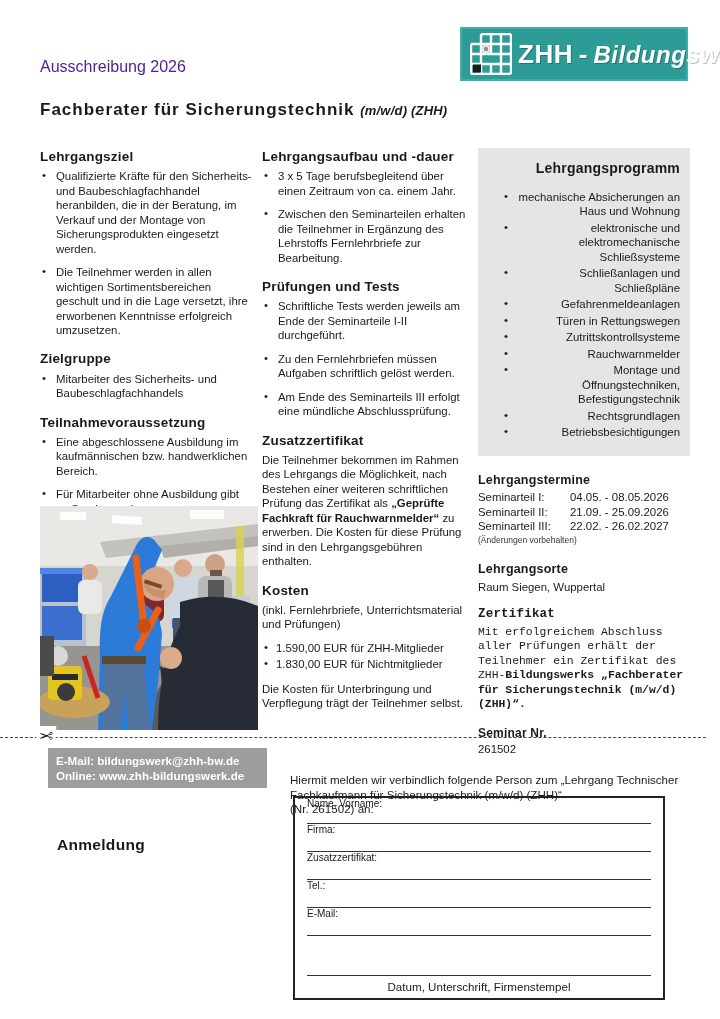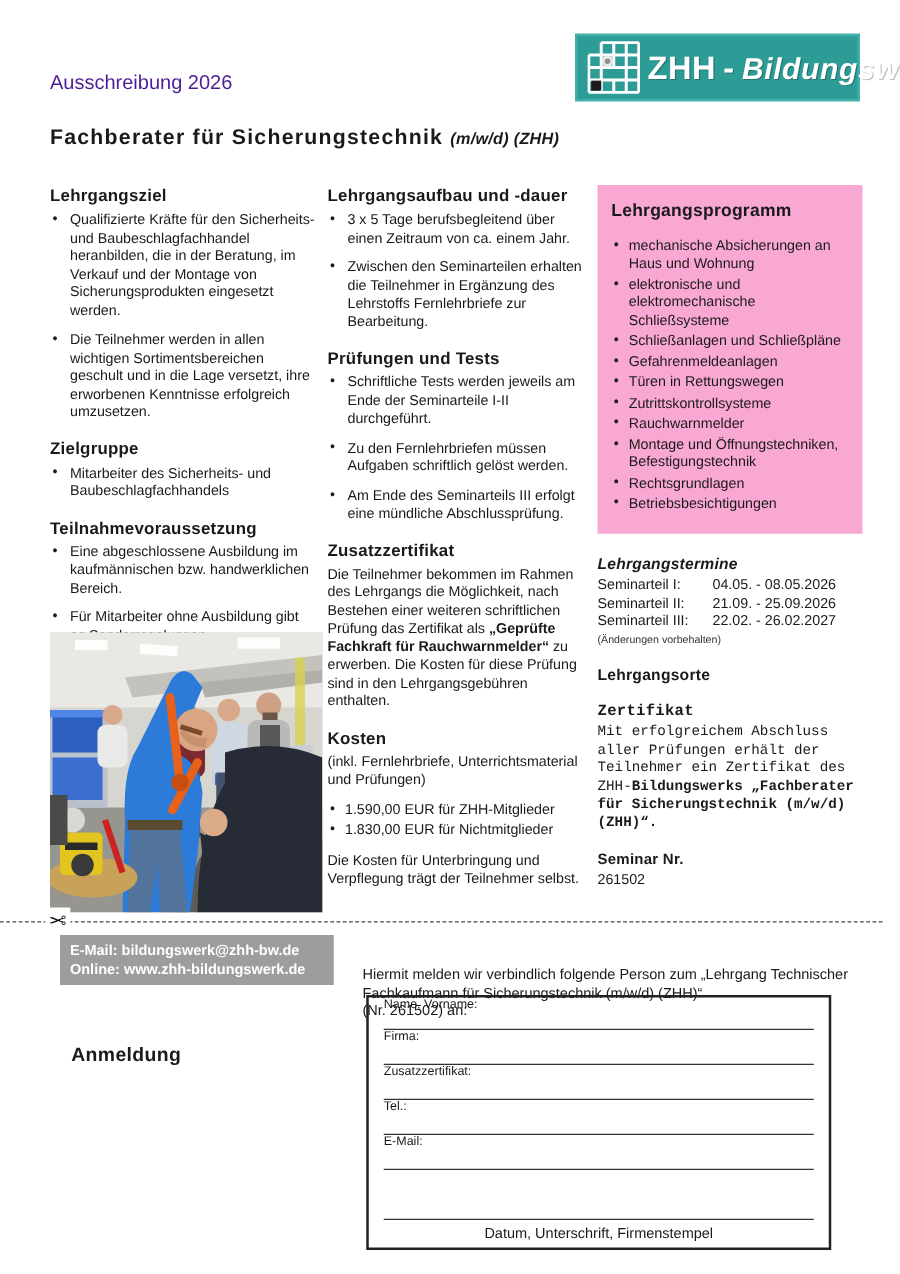--- a/index.html
+++ b/index.html
@@ -29,21 +29,21 @@
   h3.sec { font-size:13.5px; font-weight:bold; margin:0 0 4px; letter-spacing:0.2px; }
   .section { margin-bottom:13px; }
   ul.bul { list-style:none; }
   ul.bul li { position:relative; padding-left:16px; margin-bottom:9px; }
   ul.bul li::before { content:"•"; position:absolute; left:2px; top:-1px; }
   ul.bul.tight li { margin-bottom:2px; padding-left:14px; }
   .para { margin-bottom:9px; }
   .b { font-weight:bold; }
 
   
-  .program-box { background:#f9a8d4; padding:12px 10px 14px 11px; margin-bottom:17px; }
+  .program-box { background:#e5e5e5; padding:12px 10px 14px 24px; margin-bottom:17px;text-align:right; }
   .program-box h3 { font-size:14px; margin-bottom:12px; }
 
   
   .sched-row { display:flex; }
   .sched-row .lab { width:92px; flex:0 0 92px; }
   .sched-note { font-size:8.5px; color:#333; margin-top:1px; }
 
   
   .photo { position:absolute; left:40px; top:506px; width:218px; height:224px; background:#d8d8d4; overflow:hidden; }
   .photo svg { display:block; }
@@ -164,38 +164,39 @@
         <li>Türen in Rettungswegen</li>
         <li>Zutrittskontrollsysteme</li>
         <li>Rauchwarnmelder</li>
         <li>Montage und Öffnungstechniken, Befestigungstechnik</li>
         <li>Rechtsgrundlagen</li>
         <li>Betriebsbesichtigungen</li>
       </ul>
     </div>
 
     <div class="section">
-      <h3 class="sec" style="font-size:12.5px;margin-bottom:2px;font-style:italic;">Lehrgangstermine</h3>
+      <h3 class="sec" style="font-size:12.5px;margin-bottom:2px;">Lehrgangstermine</h3>
       <div class="sched-row">
         <span class="lab">Seminarteil I:</span>
         <span>04.05. - 08.05.2026</span>
       </div>
       <div class="sched-row">
         <span class="lab">Seminarteil II:</span>
         <span>21.09. - 25.09.2026</span>
       </div>
       <div class="sched-row">
         <span class="lab">Seminarteil III:</span>
         <span>22.02. - 26.02.2027</span>
       </div>
       <div class="sched-note">(Änderungen vorbehalten)</div>
     </div>
 
     <div class="section" style="margin-top:16px;">
       <h3 class="sec" style="font-size:12.5px;margin-bottom:2px;">Lehrgangsorte</h3>
+      <div>Raum Siegen, Wuppertal</div>
     </div>
 
     <div class="section" style="margin-top:4px;font-family:Liberation Mono, monospace;">
       <h3 class="sec" style="font-size:12.5px;margin-bottom:2px;">Zertifikat</h3>
       <div><span>Mit erfolgreichem Abschluss aller Prüfungen erhält der Teilnehmer ein Zertifikat des ZHH-</span><span class="b">Bildungswerks „Fachberater für Sicherungstechnik (m/w/d) (ZHH)“.</span></div>
     </div>
 
     <div class="section" style="margin-top:14px;">
       <h3 class="sec" style="font-size:12px;margin-bottom:1px;">Seminar Nr.</h3>
       <div>261502</div>

